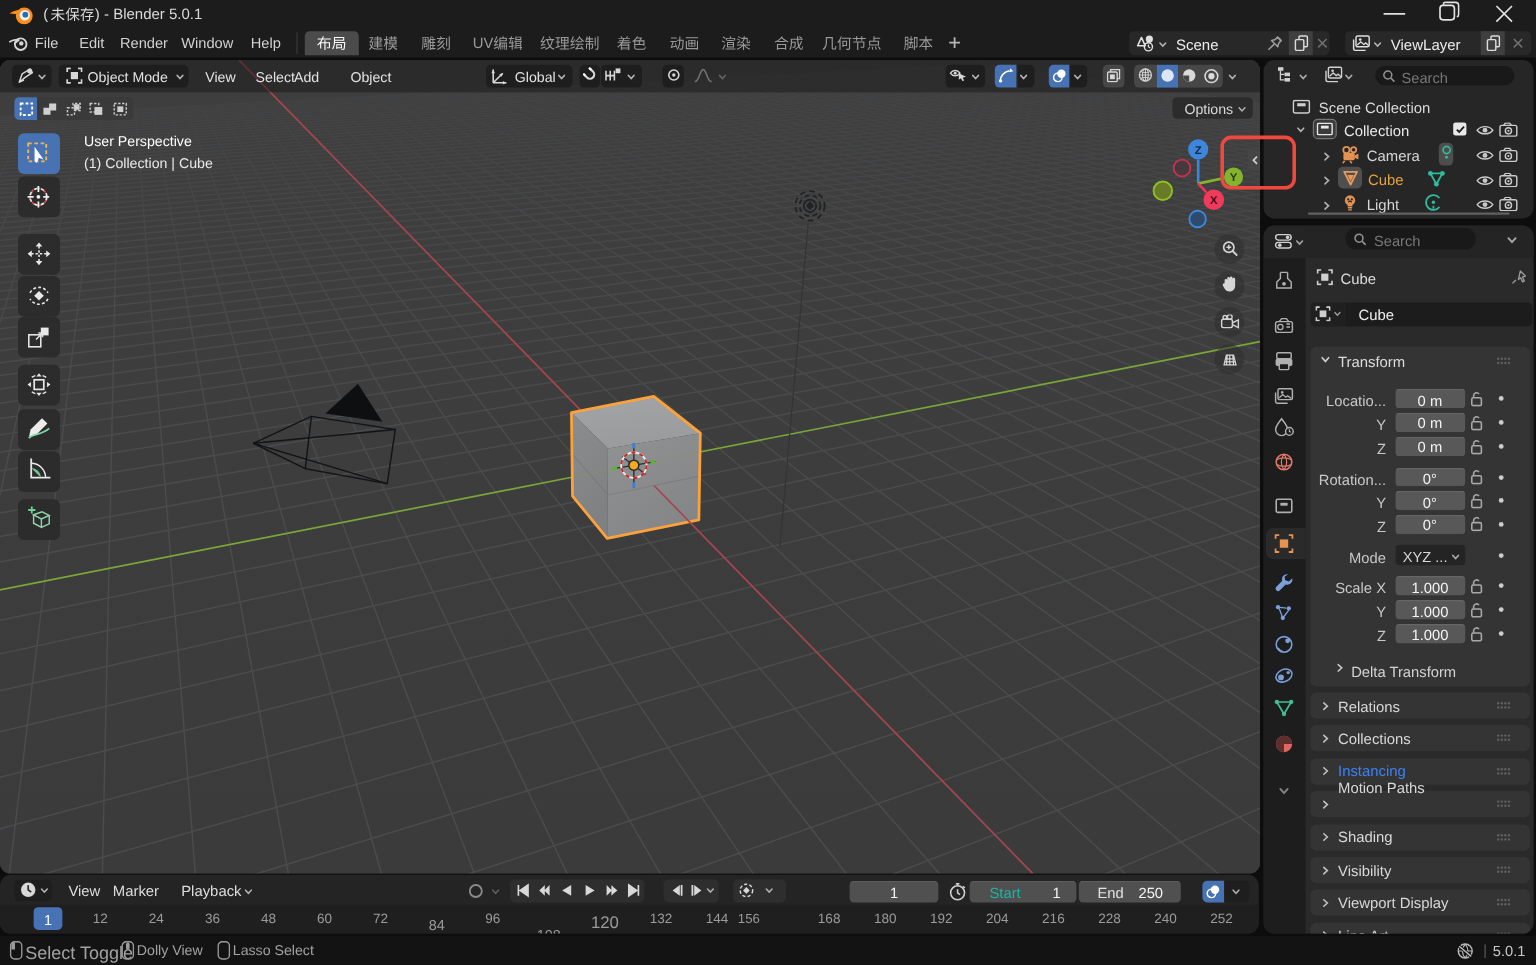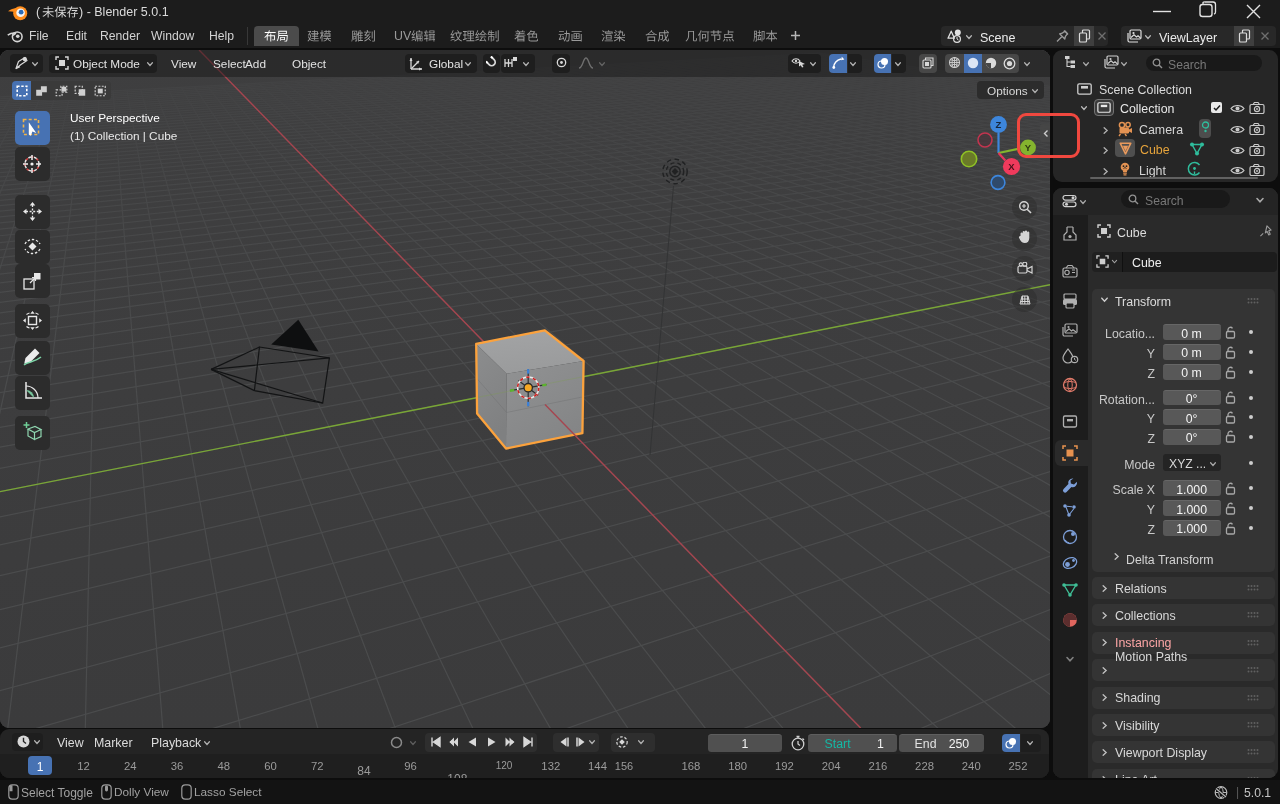--- a/index.html
+++ b/index.html
@@ -1039,21 +1039,21 @@
         <circle cx="1.5" cy="5.5" r="1"></circle>
         <circle cx="4.5" cy="5.5" r="1"></circle>
         <circle cx="7.5" cy="5.5" r="1"></circle>
         <circle cx="10.5" cy="5.5" r="1"></circle>
       </g>
     </svg>
 <div class="ab" style="left:39px;top:443.8px;width:183px;height:22px;background:#343434;border-radius:5px"></div>
 <svg class="ab" style="left:47px;top:450.3px" width="9" height="9" viewBox="0 0 10 10">
       <path d="M3.5 2 L6.8 5 L3.5 8" stroke="#c0c0c0" stroke-width="1.5" fill="none" stroke-linecap="round"></path>
     </svg>
-<div class="tx" style="left:62px;top:449.3px;font-size:12.4px;color:#fca5a5">Instancing</div>
+<div class="tx" style="left:62px;top:449.3px;font-size:12.4px;color:#3b82f6">Instancing</div>
 <svg class="ab" style="left:194px;top:450.8px" width="12" height="8" viewBox="0 0 12 8">
       <g fill="#606060">
         <circle cx="1.5" cy="2" r="1"></circle>
         <circle cx="4.5" cy="2" r="1"></circle>
         <circle cx="7.5" cy="2" r="1"></circle>
         <circle cx="10.5" cy="2" r="1"></circle>
         <circle cx="1.5" cy="5.5" r="1"></circle>
         <circle cx="4.5" cy="5.5" r="1"></circle>
         <circle cx="7.5" cy="5.5" r="1"></circle>
         <circle cx="10.5" cy="5.5" r="1"></circle>
@@ -1233,39 +1233,39 @@
 <div class="tx" style="left:40px;top:31.8px;font-size:12px;color:#ffffff;transform:translateX(-50%)">1</div>
 <div class="tx" style="left:83.6px;top:32px;font-size:11.3px;color:#9b9b9b;transform:translateX(-50%)">12</div>
 <div class="tx" style="left:130.32px;top:32px;font-size:11.3px;color:#9b9b9b;transform:translateX(-50%)">24</div>
 <div class="tx" style="left:177.04px;top:32px;font-size:11.3px;color:#9b9b9b;transform:translateX(-50%)">36</div>
 <div class="tx" style="left:223.76px;top:32px;font-size:11.3px;color:#9b9b9b;transform:translateX(-50%)">48</div>
 <div class="tx" style="left:270.48px;top:32px;font-size:11.3px;color:#9b9b9b;transform:translateX(-50%)">60</div>
 <div class="tx" style="left:317.2px;top:32px;font-size:11.3px;color:#9b9b9b;transform:translateX(-50%)">72</div>
 <div class="tx" style="left:363.91999999999996px;top:36px;font-size:12px;color:#9b9b9b;transform:translateX(-50%)">84</div>
 <div class="tx" style="left:410.64px;top:32px;font-size:11.3px;color:#9b9b9b;transform:translateX(-50%)">96</div>
 <div class="tx" style="left:457.36px;top:44px;font-size:12px;color:#9b9b9b;transform:translateX(-50%)">108</div>
-<div class="tx" style="left:504.08000000000004px;top:32px;font-size:10px;color:#9b9b9b;transform:translateX(-50%)">120</div>
+<div class="tx" style="left:504.08000000000004px;top:32px;font-size:14px;color:#9b9b9b;transform:translateX(-50%)">120</div>
 <div class="tx" style="left:550.8px;top:32px;font-size:11.3px;color:#9b9b9b;transform:translateX(-50%)">132</div>
 <div class="tx" style="left:597.52px;top:32px;font-size:11.3px;color:#9b9b9b;transform:translateX(-50%)">144</div>
 <div class="tx" style="left:624px;top:32px;font-size:11px;color:#9b9b9b;transform:translateX(-50%)">156</div>
 <div class="tx" style="left:690.96px;top:32px;font-size:11.3px;color:#9b9b9b;transform:translateX(-50%)">168</div>
 <div class="tx" style="left:737.6800000000001px;top:32px;font-size:11.3px;color:#9b9b9b;transform:translateX(-50%)">180</div>
 <div class="tx" style="left:784.4000000000001px;top:32px;font-size:11.3px;color:#9b9b9b;transform:translateX(-50%)">192</div>
 <div class="tx" style="left:831.12px;top:32px;font-size:11.3px;color:#9b9b9b;transform:translateX(-50%)">204</div>
 <div class="tx" style="left:877.8399999999999px;top:32px;font-size:11.3px;color:#9b9b9b;transform:translateX(-50%)">216</div>
 <div class="tx" style="left:924.5600000000001px;top:32px;font-size:11.3px;color:#9b9b9b;transform:translateX(-50%)">228</div>
 <div class="tx" style="left:971.28px;top:32px;font-size:11.3px;color:#9b9b9b;transform:translateX(-50%)">240</div>
 <div class="tx" style="left:1018.0px;top:32px;font-size:11.3px;color:#9b9b9b;transform:translateX(-50%)">252</div>
 </div>
 <div class="ab" style="left:0;top:780px;width:1280px;height:24px;background:#131313"></div>
 <svg class="ab" style="left:8px;top:784px" width="11" height="16" viewBox="0 0 11 16">
 <rect x="0.8" y="0.8" width="9.4" height="14.4" rx="3.4" fill="none" stroke="#9a9a9a" stroke-width="1.2"></rect>
     <path d="M1.5 2 a3 3 0 0 1 3 -1 V7 H1.5 Z" fill="#9a9a9a" transform="translate(0,0.3)"></path>
   </svg>
-<div class="tx" style="left:21px;top:786.8px;font-size:12px;color:#a2a2a2">Select Toggle</div>
+<div class="tx" style="left:21px;top:786.8px;font-size:15px;color:#a2a2a2">Select Toggle</div>
 <svg class="ab" style="left:101px;top:784px" width="11" height="16" viewBox="0 0 11 16">
 <rect x="0.8" y="0.8" width="9.4" height="14.4" rx="3.4" fill="none" stroke="#9a9a9a" stroke-width="1.2"></rect>
     <rect x="4" y="1.5" width="3" height="6" rx="1.4" fill="#9a9a9a"></rect>
   </svg>
 <div class="tx" style="left:114px;top:786.8px;font-size:11.8px;color:#a2a2a2">Dolly View</div>
 <svg class="ab" style="left:181px;top:784px" width="11" height="16" viewBox="0 0 11 16">
 <rect x="0.8" y="0.8" width="9.4" height="14.4" rx="3.4" fill="none" stroke="#9a9a9a" stroke-width="1.2"></rect>
   </svg>
 <div class="tx" style="left:194px;top:786.8px;font-size:11.8px;color:#a2a2a2">Lasso Select</div>
 <svg class="ab" style="left:1213px;top:785px" width="16" height="15" viewBox="0 0 16 15">

